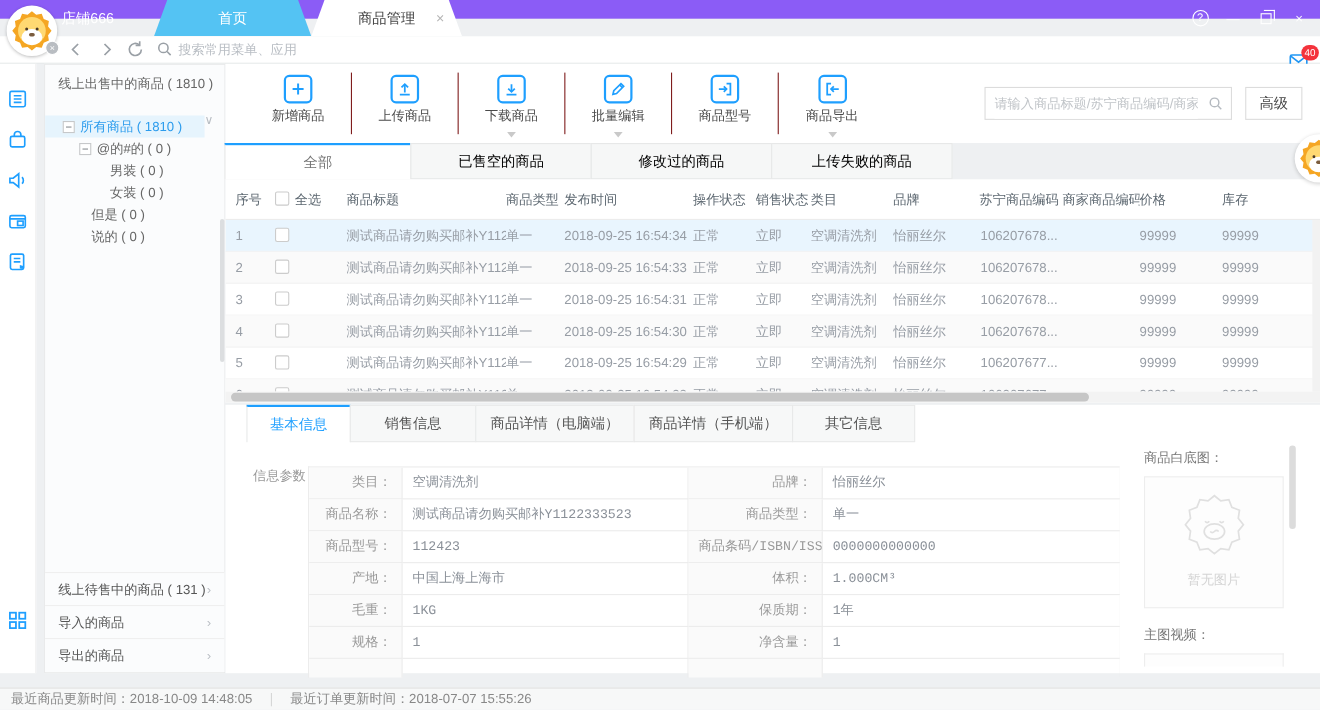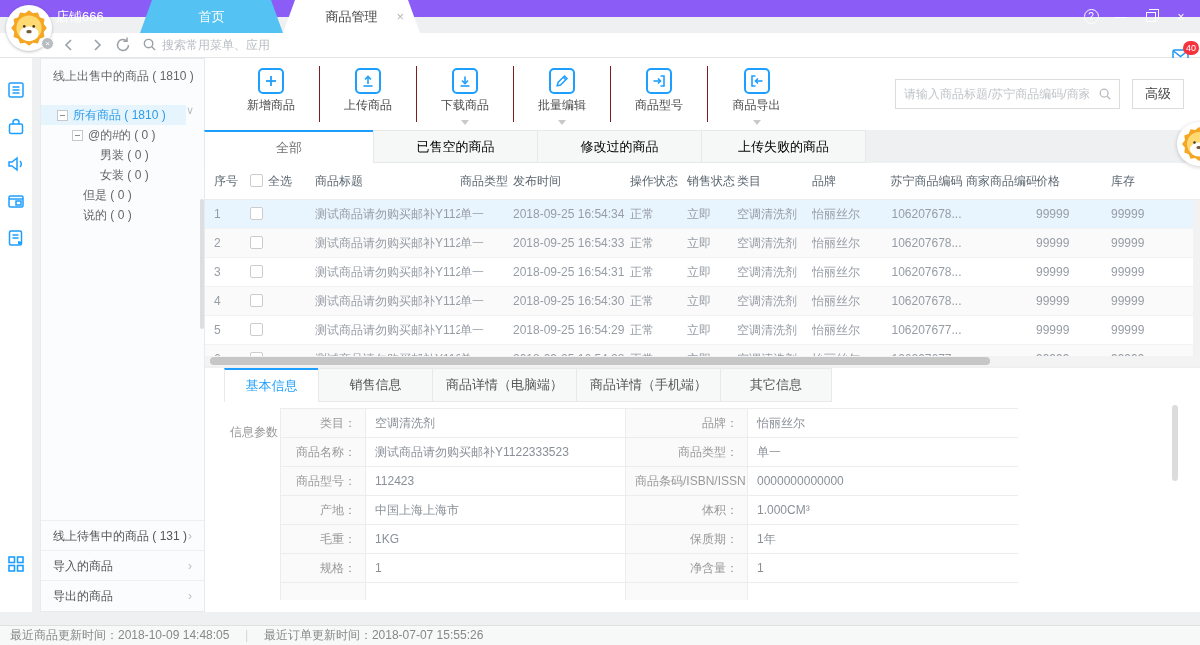--- a/index.html
+++ b/index.html
@@ -102,23 +102,23 @@
   .hthumb { position:absolute; left:5px; top:1px; width:780px; height:8px; border-radius:4px; background:#c6c6c6; }
   .vtrack { position:absolute; right:0; top:37px; width:7px; height:156px; background:#f2f2f2; }
 
   
   .detail { position:absolute; left:0; right:0; top:310px; bottom:0; background:#fff; }
   .dtabs { position:absolute; left:20px; top:0; display:flex; }
   .dtab { height:34px; line-height:32px; text-align:center; background:#f7f8f8; border:1px solid #e8e9e9; color:#555;
           font-size:13px; margin-left:-1px; cursor:pointer; }
   .dtab.active { background:#fff; border-top:2px solid #1e9fff; border-bottom:none; color:#1e9fff; }
   .params-label { position:absolute; left:25px; top:56px; color:#999; }
-  .dgrid { position:absolute; left:75px; top:40px; width:738px; height:192px; overflow:hidden;
+  .dgrid { position:absolute; left:75px; top:56px; width:738px; height:192px; overflow:hidden;
            display:grid; grid-template-columns:85px 260px 122px 271px; grid-auto-rows:29px;
-           border-top:1px solid #ececec; border-left:1px solid #ececec; }
+           border-top:1px solid #ececec; border-left:1px solid #ececec;font-family:Liberation Mono, monospace; }
   .gc { border-right:1px solid #ececec; border-bottom:1px solid #ececec; line-height:28px; padding:0 9px;
         white-space:nowrap; overflow:hidden; }
   .glabel { background:#fafafa; text-align:right; color:#999; }
   .gvalue { color:#8a9098; }
   .dright { position:absolute; left:835px; top:40px; width:127px; }
   .dright .rlb { color:#777; margin-bottom:8px; }
   .imgbox { width:127px; height:120px; border:1px solid #ededed; background:#fdfdfd; position:relative; margin-bottom:16px; }
   .imgbox svg { position:absolute; left:50%; top:12px; margin-left:-31px; width:62px; height:62px; color:#e0e0e0; }
   .noimg { position:absolute; left:0; right:0; bottom:16px; text-align:center; color:#d4d4d4; }
   .imgbox2 { width:127px; height:12px; border:1px solid #ededed; border-bottom:none; background:#fdfdfd; }
@@ -441,20 +441,35 @@
         <div class="gc gvalue">1</div>
         <div class="gc glabel">净含量：</div>
         <div class="gc gvalue">1</div>
 
         <div class="gc glabel"></div>
         <div class="gc gvalue"></div>
         <div class="gc glabel"></div>
         <div class="gc gvalue"></div>
       </div>
 
+      <div class="dright">
+        <div class="rlb">商品白底图：</div>
+        <div class="imgbox">
+          <svg viewBox="0 0 80 80" fill="none" stroke="currentColor" stroke-width="2">
+            <polygon points="74,40 68,47.5 69.4,57 60.5,60.5 57,69.4 47.5,68 40,74 32.5,68 23,69.4 19.5,60.5 10.6,57 12,47.5 6,40 12,32.5 10.6,23 19.5,19.5 23,10.6 32.5,12 40,6 47.5,12 57,10.6 60.5,19.5 69.4,23 68,32.5"></polygon>
+            <path d="M29 36q2.5 3 5 0"></path>
+              <path d="M46 36q2.5 3 5 0"></path>
+            <ellipse cx="40" cy="48" rx="12" ry="9"></ellipse>
+            <path d="M35 48q2.5 2.5 5 0t5 0"></path>
+          </svg>
+          <div class="noimg">暂无图片</div>
+        </div>
+        <div class="rlb">主图视频：</div>
+        <div class="imgbox2"></div>
+      </div>
       <span class="dscroll"></span>
     </div>
   </div>
 
   <div class="statusbar">
     <span>最近商品更新时间：2018-10-09 14:48:05</span>
     <span class="sep">｜</span>
     <span>最近订单更新时间：2018-07-07 15:55:26</span>
   </div>
 

